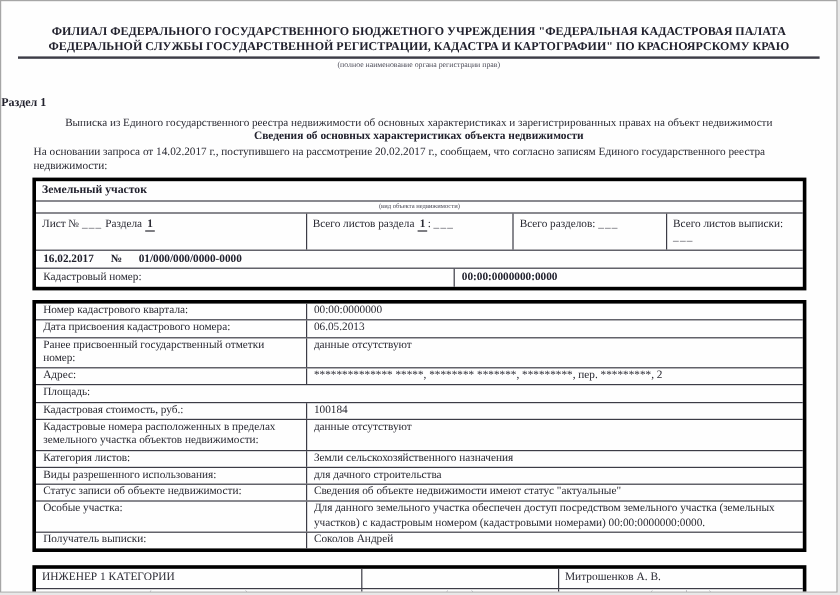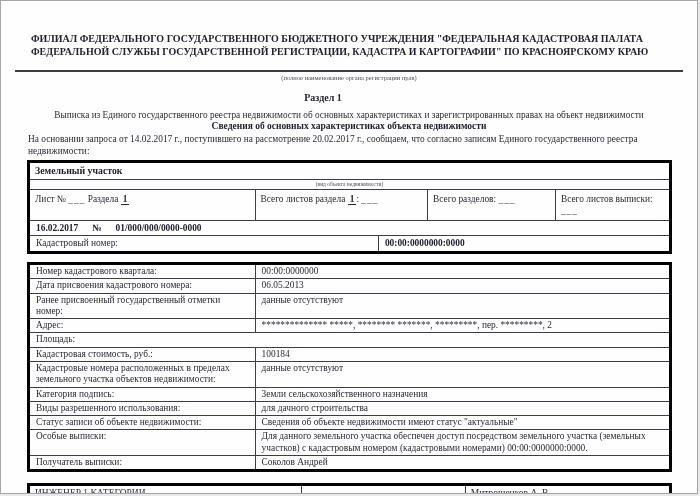--- a/index.html
+++ b/index.html
@@ -8,38 +8,39 @@
     width:698px;height:494px;
     background:#fefefe;
     border:1px solid #a6a6a6;
     font-family:"Liberation Serif","DejaVu Serif",serif;
     color:#2a2a33;
     overflow:hidden;
     box-sizing:border-box;
     padding-top:20px;
   }
   .org-name{
-    margin:12px 30px;
+    margin:0 30px;
+    text-align:center;
     font-weight:bold;
     font-size:10px;
     line-height:1.25;
     color:#22222e;
   }
   .head-rule{border-bottom:2px solid #3c3c46;margin:1px 14px 0;}
   .org-caption{
     text-align:center;
     font-size:6.5px;
     color:#4c4c58;
     margin-top:2px;
   }
   .section-label{
-    text-align:center;
+    text-align:left;
     font-weight:bold;
     font-size:10px;
-    margin:11px 52px 0 0;
+    margin:22px 52px 0 0;
     color:#22222e;
   }
   .intro-title{text-align:center;font-size:9.3px;margin:7px 20px 0;}
   .intro-subtitle{text-align:center;font-size:9.5px;font-weight:bold;margin-top:1px;color:#22222e;}
   .intro-basis{font-size:9.4px;margin:2px 28px 0 27px;line-height:1.3;}
 
   .doc-table{
     margin:0 25px 0 26px;
     border:3px solid #000000;
     font-size:9.4px;
@@ -159,33 +160,33 @@
     </div>
     <div class="trow">
       <div class="tcell lbl">Кадастровая стоимость, руб.:</div>
       <div class="tcell val">100184</div>
     </div>
     <div class="trow">
       <div class="tcell lbl">Кадастровые номера расположенных в пределах земельного участка объектов недвижимости:</div>
       <div class="tcell val">данные отсутствуют</div>
     </div>
     <div class="trow">
-      <div class="tcell lbl">Категория подпись:</div>
+      <div class="tcell lbl">Категория листов:</div>
       <div class="tcell val">Земли сельскохозяйственного назначения</div>
     </div>
     <div class="trow">
       <div class="tcell lbl">Виды разрешенного использования:</div>
       <div class="tcell val">для дачного строительства</div>
     </div>
     <div class="trow">
       <div class="tcell lbl">Статус записи об объекте недвижимости:</div>
       <div class="tcell val">Сведения об объекте недвижимости имеют статус "актуальные"</div>
     </div>
     <div class="trow">
-      <div class="tcell lbl">Особые выписки:</div>
+      <div class="tcell lbl">Особые участка:</div>
       <div class="tcell val">Для данного земельного участка обеспечен доступ посредством земельного участка (земельных участков) с кадастровым номером (кадастровыми номерами) 00:00:0000000:0000.</div>
     </div>
     <div class="trow">
       <div class="tcell lbl">Получатель выписки:</div>
       <div class="tcell val">Соколов Андрей</div>
     </div>
   </div>
 
   <div class="doc-table t-sign">
     <div class="trow sign-row">

